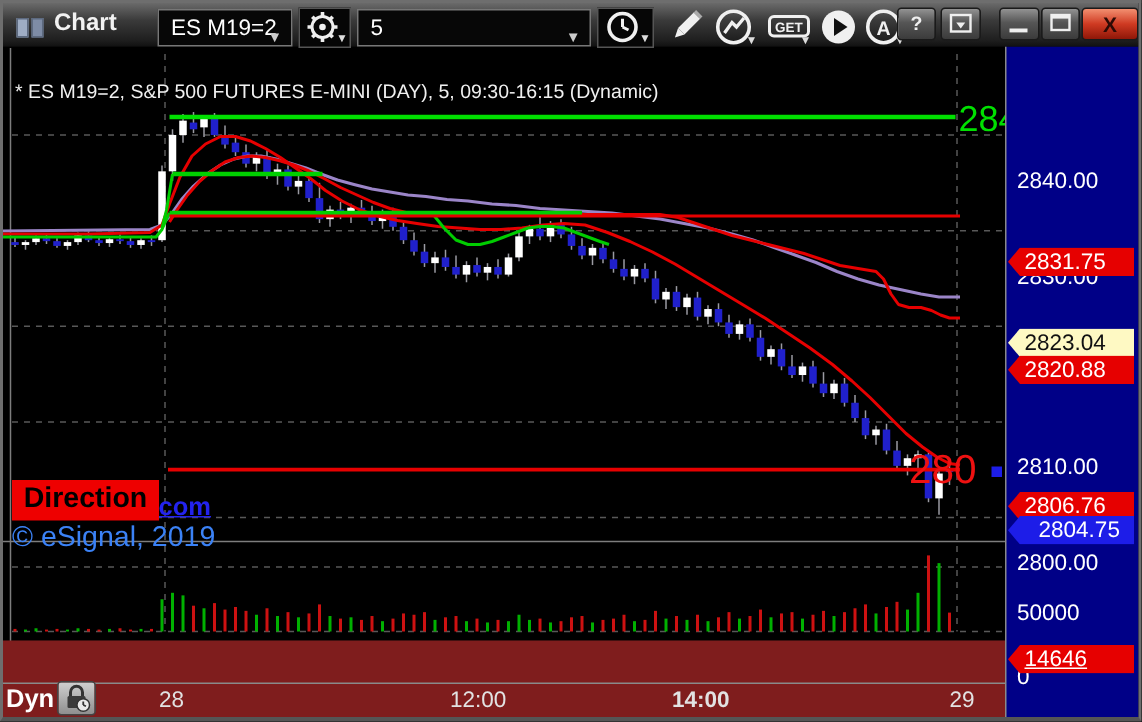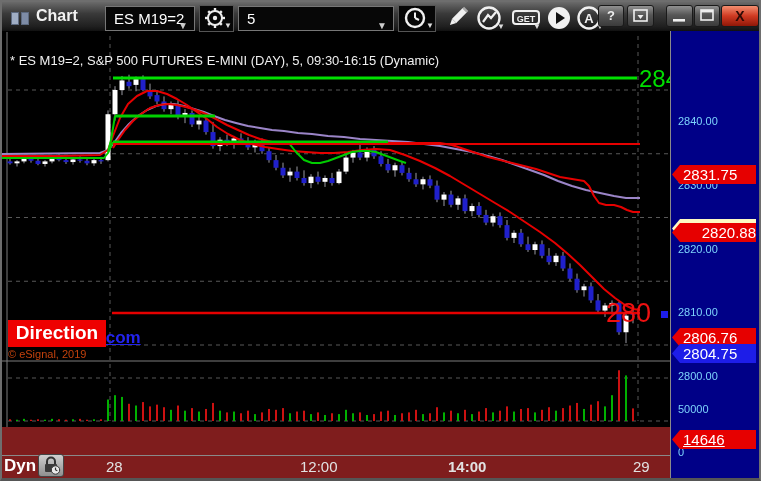--- a/index.html
+++ b/index.html
@@ -23,28 +23,28 @@
       border:1px solid #1a1a1a;border-radius:3px;color:#efefef;font-size:13px;font-weight:bold;
       text-align:center;line-height:20px;}
   .wb.close{background:linear-gradient(#f28f70,#cf3a22 50%,#8f1708);color:#2d0a05;font-size:14px;}
   
   .chart-bg{position:absolute;left:2px;top:31px;width:668px;height:396px;background:#000;z-index:1;}
   #chart-svg{position:absolute;left:0;top:0;width:761px;height:481px;z-index:3;pointer-events:none;}
   .grid{stroke:#585858;stroke-width:1;stroke-dasharray:4 4;}
   .pane{stroke:#7d7d7d;stroke-width:1;}
   .hdr{position:absolute;left:10px;top:53px;font-size:13px;color:#f0f0f0;z-index:4;}
   .direction{position:absolute;left:8px;top:320px;width:98px;height:27px;background:#ee0000;
-    color:#ffffff;font-size:19px;font-weight:bold;text-align:center;line-height:26px;z-index:5;}
+    color:#000000;font-size:19px;font-weight:bold;text-align:center;line-height:26px;z-index:5;}
   .dotcom{position:absolute;left:101px;top:328px;color:#2323ee;font-size:17px;font-weight:bold;
     text-decoration:underline;z-index:4;}
-  .esig{position:absolute;left:8px;top:348px;color:#c2410c;font-size:11px;z-index:5;}
+  .esig{position:absolute;left:8px;top:348px;color:#3b82f6;font-size:19px;z-index:5;}
   
   .axis{position:absolute;left:670px;top:31px;width:89px;height:447px;background:#000087;
     border-left:1px solid #8a8a8a;z-index:10;overflow:hidden;}
-  .ax-label{position:absolute;left:7px;height:18px;line-height:18px;font-size:11px;color:#7dd3fc;}
+  .ax-label{position:absolute;left:7px;height:18px;line-height:18px;font-size:15px;color:#ffffff;}
   .ax-tag{position:absolute;left:1px;right:3px;height:19px;line-height:19px;font-size:15px;
     padding-left:11px;color:#fff;clip-path:polygon(8px 0,100% 0,100% 100%,8px 100%,0 50%);}
   .tag-red{background:#e60000;}
   .tag-blue{background:#1d1de8;}
   .tag-purple{background:#fef9c3;color:#111;}
   
   .bottom{position:absolute;left:2px;top:427px;width:668px;height:51px;background:#7f1d1d;z-index:6;}
   .axline{position:absolute;left:0;top:28px;width:668px;height:1px;background:#8a8a8a;}
   .vol-tab{position:absolute;left:6px;top:1px;width:180px;height:26px;background:#0a0a0a;
     border:1px solid #5c5c5c;color:#f2f2f2;font-size:15px;line-height:24px;padding-left:8px;z-index:8;}
@@ -476,23 +476,23 @@
   <div class="axis" id="price-axis">
       <div class="ax-label" style="top: 81px;">2840.00</div>
       <div class="ax-label" style="top: 145px;">2830.00</div>
       <div class="ax-label" style="top: 209px;">2820.00</div>
       <div class="ax-label" style="top: 272px; text-align: right;">2810.00</div>
       <div class="ax-label" style="top: 336px;">2800.00</div>
       <div class="ax-label" style="top: 369px;">50000</div>
       <div class="ax-label" style="top: 412px;">0</div>
       <div class="ax-tag tag-red" style="top: 134px;">2831.75</div>
       <div class="ax-tag tag-purple" style="top: 188px;">2823.04</div>
-      <div class="ax-tag tag-red" style="top: 192px; text-align: right;">2820.88</div>
+      <div class="ax-tag tag-red" style="top: 206px;">2820.88</div>
       <div class="ax-tag tag-red" style="top: 297px;">2806.76</div>
-      <div class="ax-tag tag-blue" style="top: 313px;">2804.75</div>
+      <div class="ax-tag tag-blue" style="top: 313px; text-align: center;">2804.75</div>
       <div class="ax-tag tag-red" style="top: 399px; text-decoration: underline;">14646</div>
     </div>
 
   <div class="bottom" id="bottom-strip">
     <div class="axline"></div>
     <div class="dyn">Dyn</div>
     <div class="lockbtn">
       <svg width="24" height="21" viewBox="0 0 24 21">
         <path d="M8 9 v-2.5 a4 4 0 0 1 8 0 V 9" fill="none" stroke="#333" stroke-width="2"></path>
         <rect x="6" y="9" width="12" height="8" rx="1" fill="#3a3a3a"></rect>

